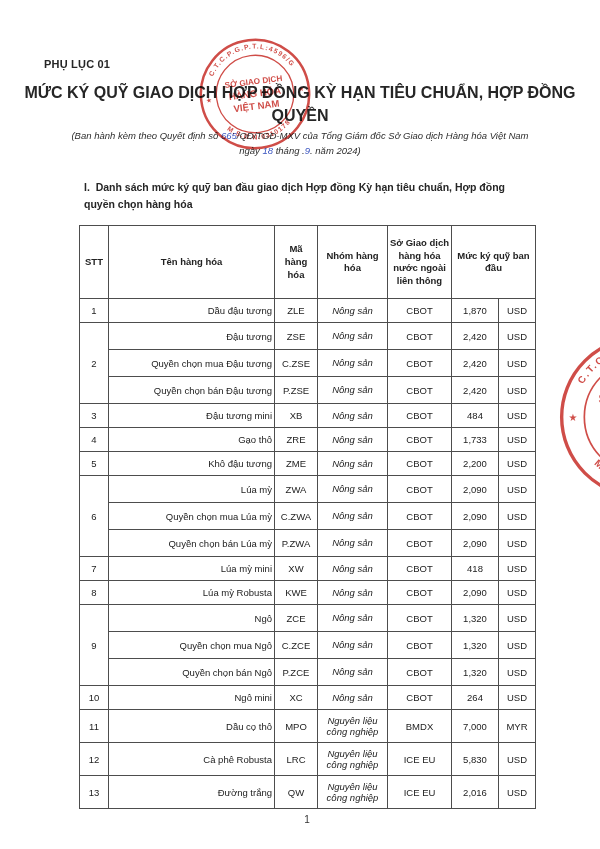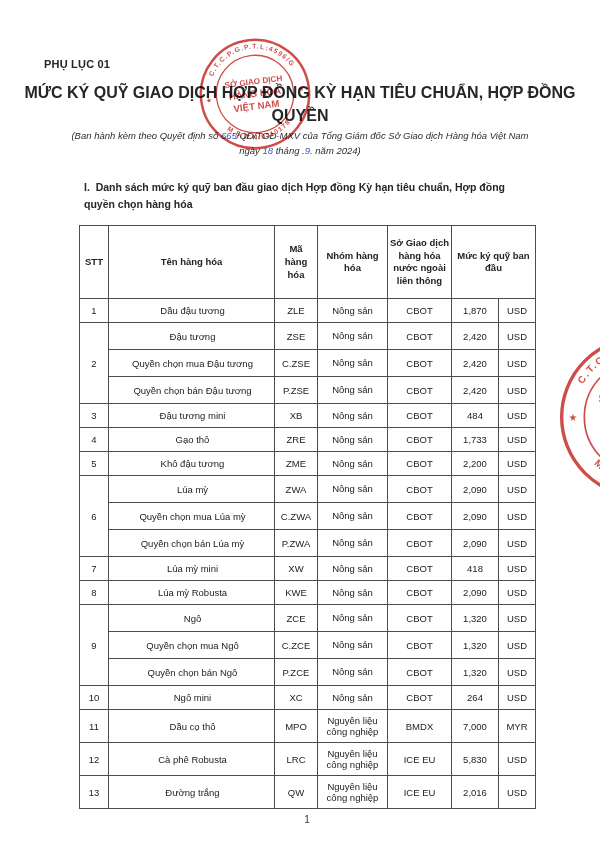--- a/index.html
+++ b/index.html
@@ -37,25 +37,25 @@
     margin:13px 0 0 79px;width:456px;
     font-size:9.5px;color:#222;
   }
   .margin-table th,.margin-table td{
     border:1px solid #4d4d4d;padding:1px 2px;text-align:center;
     vertical-align:middle;overflow:hidden;
   }
   .margin-table thead th{
     font-weight:bold;font-size:9.5px;line-height:1.35;height:70px;
   }
-  .margin-table td.c-name{text-align:center;padding-left:4px;}
+  .margin-table td.c-name{text-align:right;padding-left:4px;}
   tr.r-n{height:24px;}
   tr.r-g{height:27px;}
   tr.r-t{height:33px;}
-  .c-group{line-height:1.25;}
+  .c-group{line-height:1.25;font-style:italic;}
   
   .page-number{
     width:456px;margin-left:79px;text-align:center;font-size:10px;
     margin-top:5px;color:#333;
   }
   
   .stamp{
     position:absolute;pointer-events:none;opacity:.88;
     mix-blend-mode:multiply;
   }

